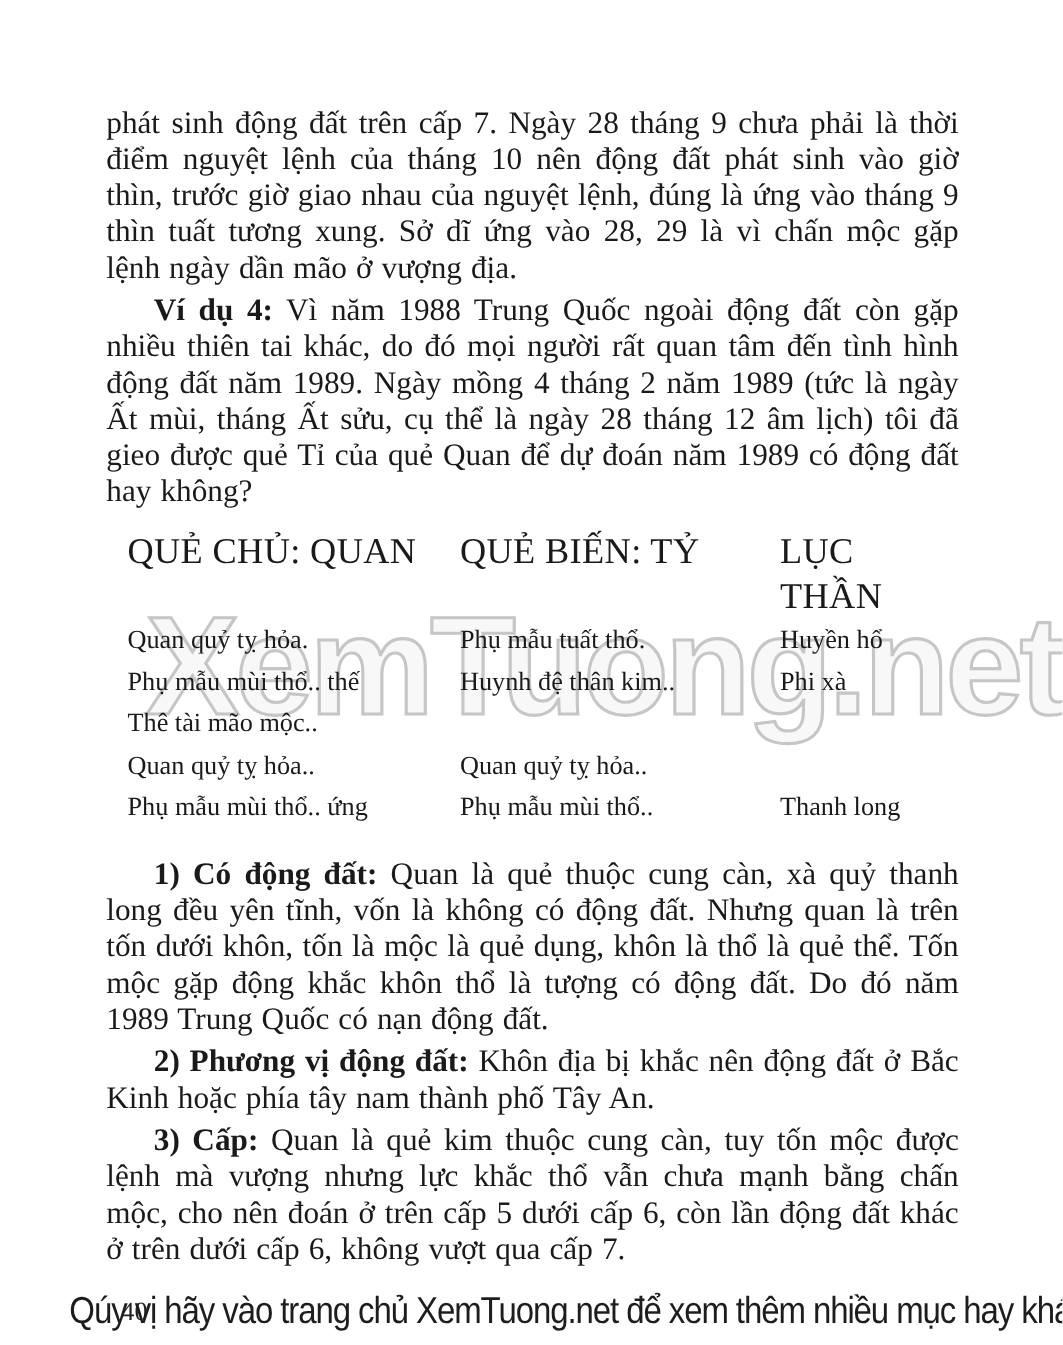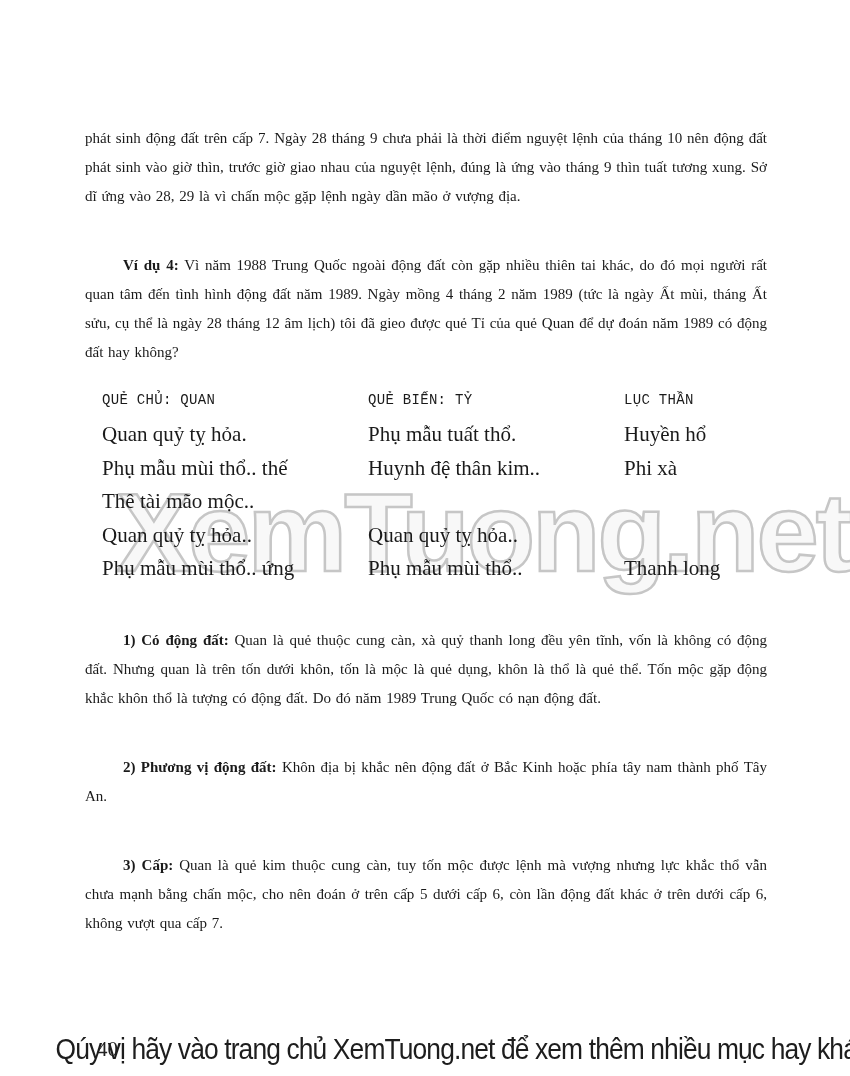--- a/index.html
+++ b/index.html
@@ -30,46 +30,44 @@
     user-select: none;
   }
   .content {
     position: absolute;
     top: 84px;
     left: 85px;
     right: 83px;
     z-index: 1;
   }
   .para {
-    font-size: 15px;
+    font-size: 25px;
     line-height: 29px;
     text-align: justify;
     text-indent: 38px;
     margin-bottom: 5px;
     word-spacing: 1px;
-    margin-top: 40px;
   }
   .para.no-indent { text-indent: 0; }
   .lead {
     font-weight: bold;
   }
   .hex-table {
     margin: 15px 0 22px 17px;
     font-size: 21px;
   }
   .hex-row {
     display: grid;
     grid-template-columns: 266px 256px auto;
     line-height: 33.5px;
   }
   .hex-row.hex-head {
-    font-size: 14px;
+    font-size: 29px;
     letter-spacing: 0.3px;
     line-height: 36px;
-    font-family: Liberation Mono, monospace;
   }
   .footer {
     position: absolute;
     left: 0;
     bottom: 10px;
     width: 100%;
     text-align: center;
     z-index: 2;
   }
   .footer-text {

